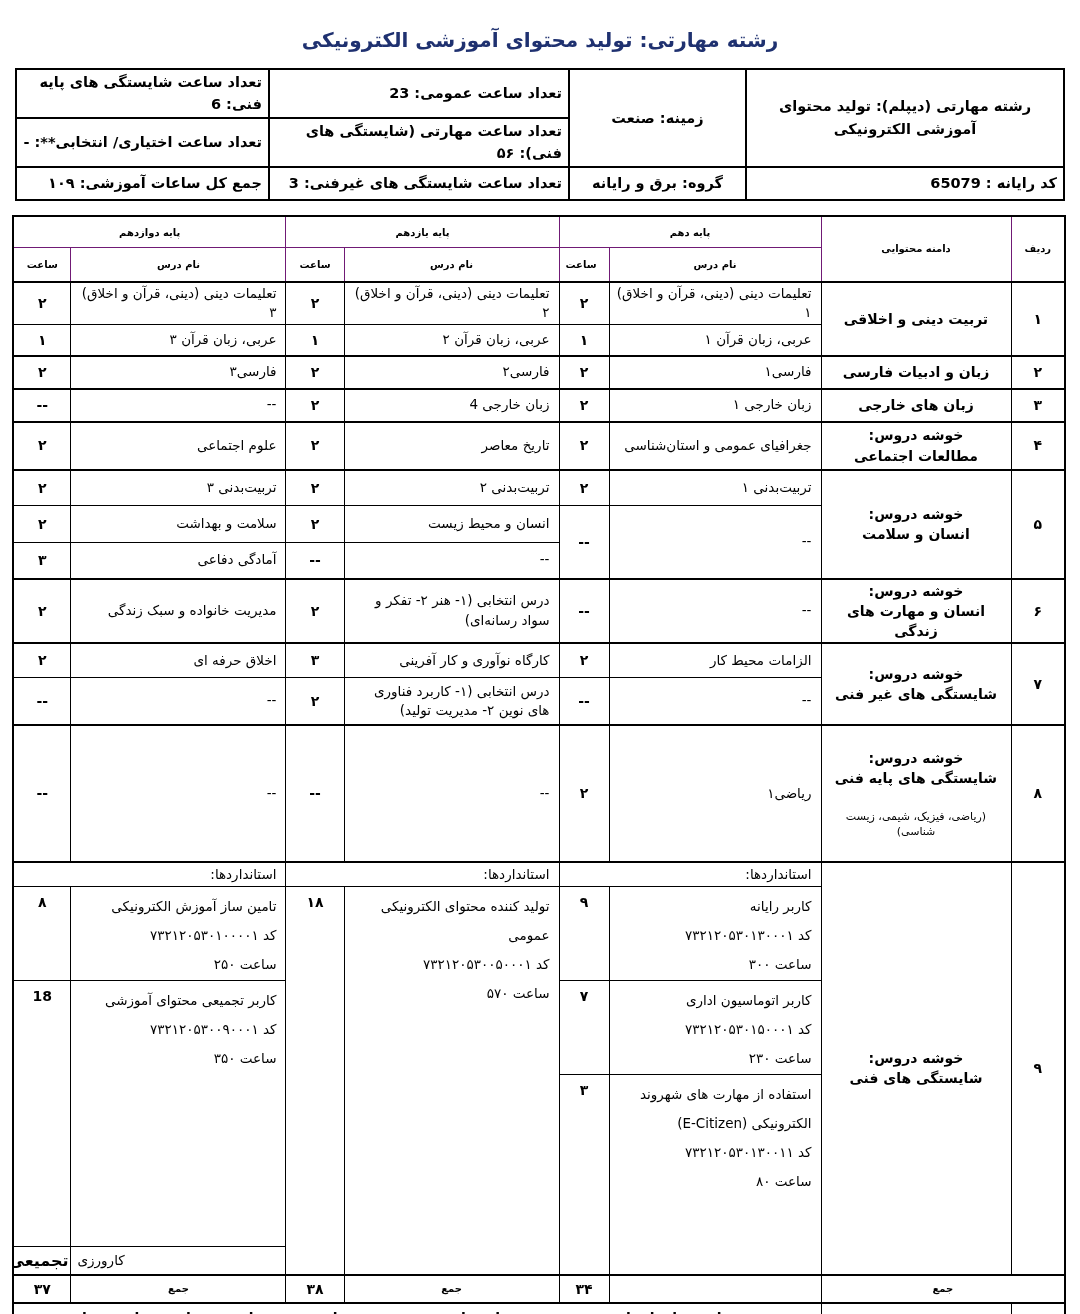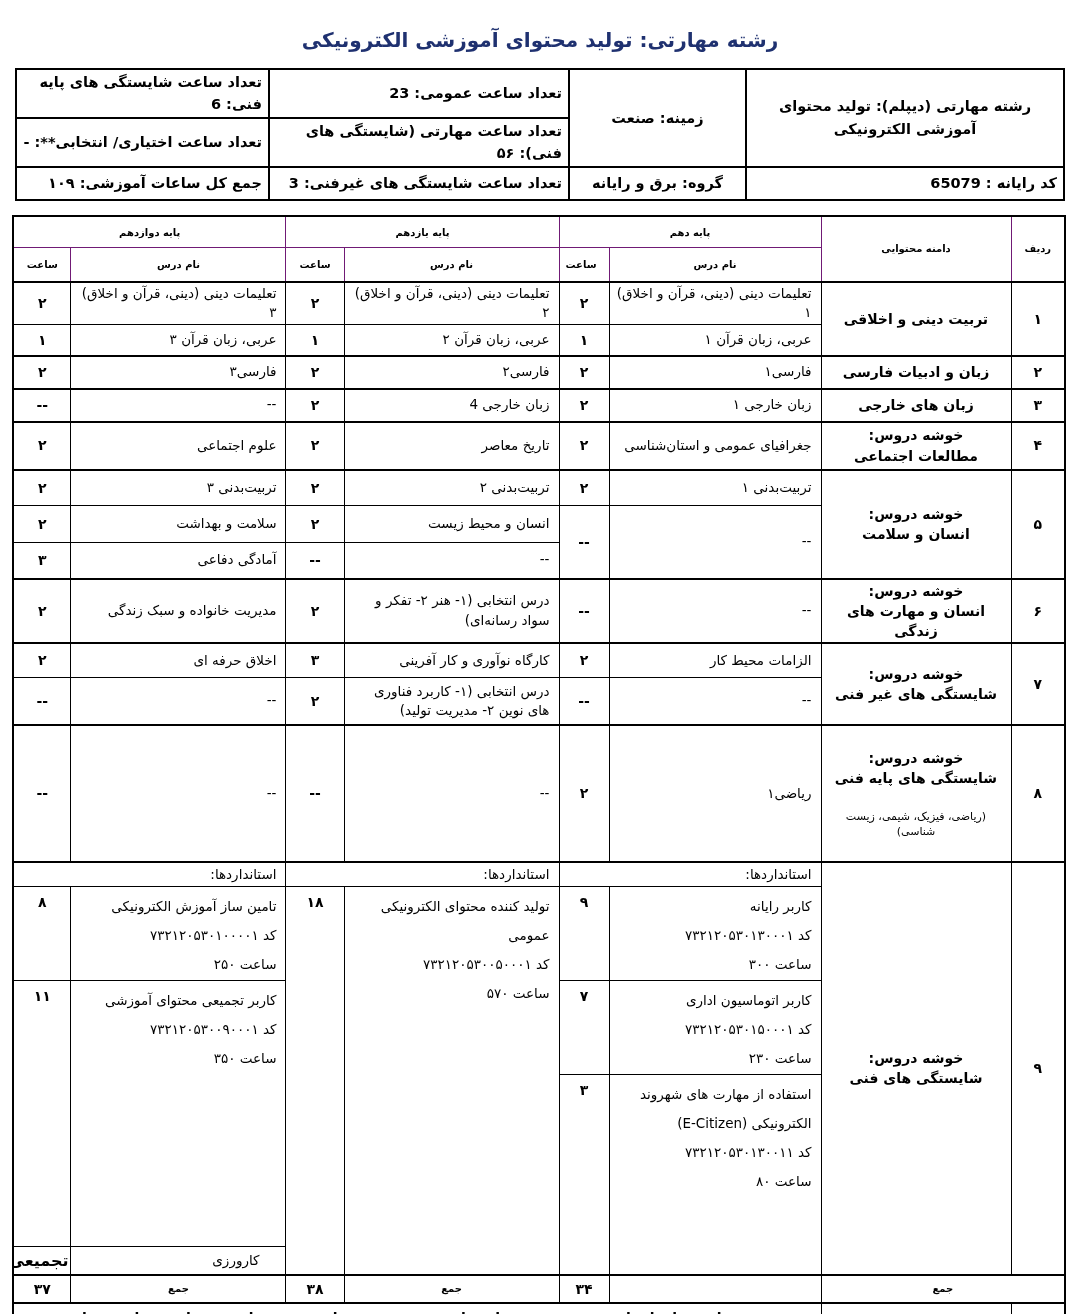--- a/index.html
+++ b/index.html
@@ -29,21 +29,21 @@
   tr.mj>td, tr.mj>th{border-top-width:2px;}
   .crs{text-align:right;padding-right:9px;font-size:13.5px;}
   .hrs{text-align:center;font-weight:700;font-size:14px;}
   .dom{text-align:center;font-weight:700;font-size:14px;white-space:pre-line;line-height:1.6;}
   .num{text-align:center;font-weight:700;font-size:14px;}
   .top{vertical-align:top;padding-top:5px;}
   .std div{line-height:2.15;}
   .note{font-weight:400;font-size:11px;line-height:1.4;}
   .sum{text-align:center;font-weight:700;font-size:10px;}
   .acc{font-size:16px;text-align:center;font-weight:700;padding:1px 2px;}
-  .intern{text-align:right;padding-right:26px;}
+  .intern{text-align:left;padding-right:26px;}
   .prog{ text-align:center;font-weight:700;font-size:14px;line-height:1.9;padding:4px 18px;}
 </style>
 </head>
 <body>
 
 <div class="page">
 
   <div class="title">رشته مهارتی: تولید محتوای آموزشی الکترونیکی</div>
 
   <table class="info">
@@ -261,21 +261,21 @@
         <div>کاربر اتوماسیون اداری</div>
         <div>کد ۷۳۲۱۲۰۵۳۰۱۵۰۰۰۱</div>
         <div>ساعت ۲۳۰</div>
       </td>
       <td class="hrs top">۷</td>
       <td rowspan="2" class="crs std top">
         <div>کاربر تجمیعی محتوای آموزشی</div>
         <div>کد ۷۳۲۱۲۰۵۳۰۰۹۰۰۰۱</div>
         <div>ساعت ۳۵۰</div>
       </td>
-      <td rowspan="2" class="hrs top">۱۱</td>
+      <td rowspan="2" class="hrs top">18</td>
     </tr>
     <tr style="height:172px">
       <td rowspan="2" class="crs std top">
         <div>استفاده از مهارت های شهروند الکترونیکی (E-Citizen)</div>
         <div>کد ۷۳۲۱۲۰۵۳۰۱۳۰۰۱۱</div>
         <div>ساعت ۸۰</div>
       </td>
       <td rowspan="2" class="hrs top">۳</td>
     </tr>
     <tr style="height:28px">

